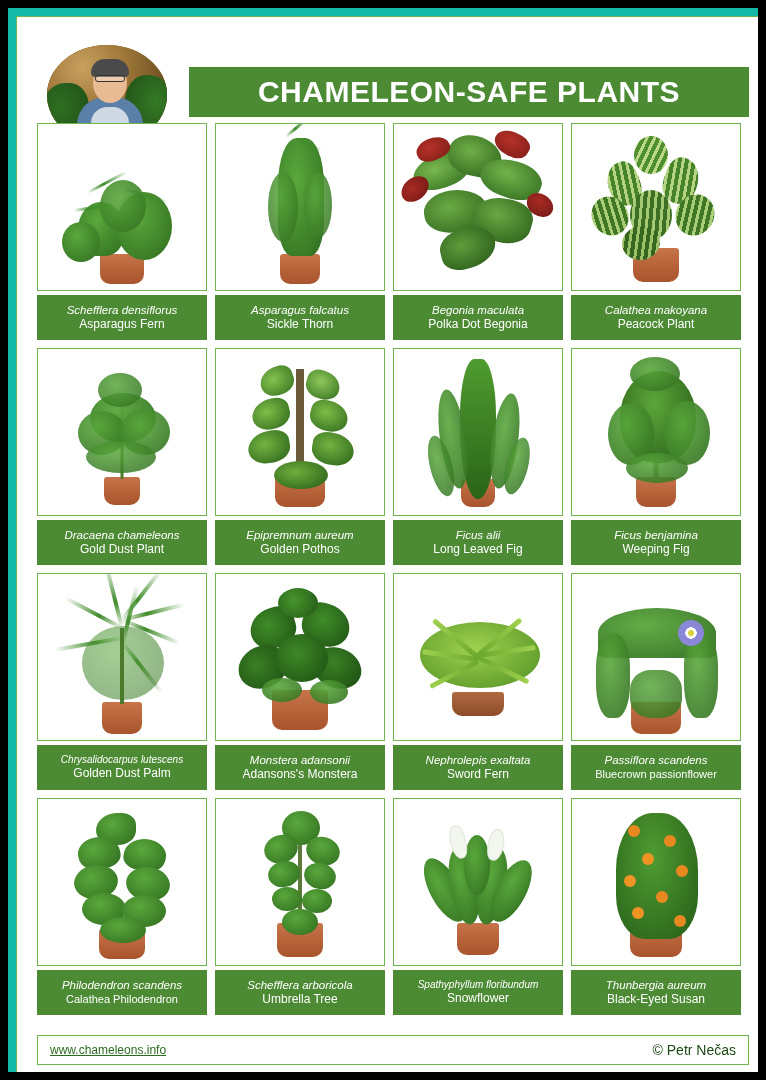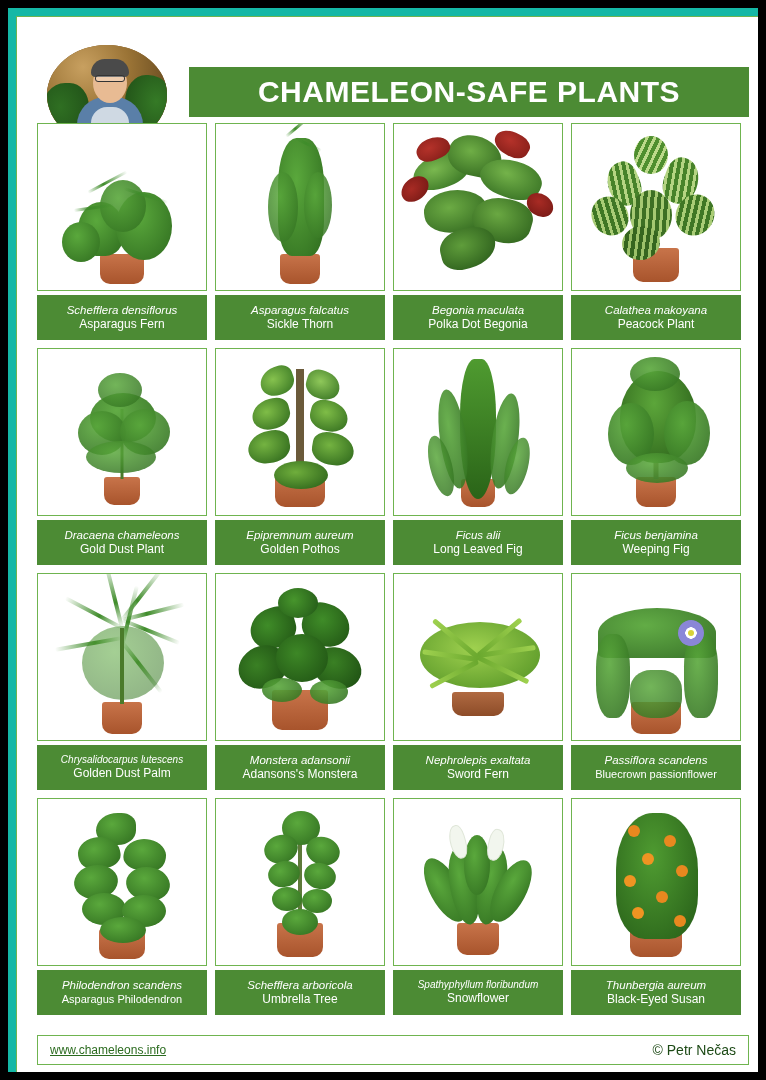--- a/index.html
+++ b/index.html
@@ -565,21 +565,21 @@
             <div class="leafblob" style="left:86px;top:40px;width:42px;height:32px;border-radius:60% 50% 50% 40%;transform:rotate(12deg);"></div>
             <div class="leafblob" style="left:36px;top:66px;width:44px;height:34px;border-radius:50%;transform:rotate(-8deg);"></div>
             <div class="leafblob" style="left:88px;top:68px;width:44px;height:34px;border-radius:50%;transform:rotate(8deg);"></div>
             <div class="leafblob" style="left:44px;top:94px;width:44px;height:32px;border-radius:50%;"></div>
             <div class="leafblob" style="left:84px;top:96px;width:44px;height:32px;border-radius:50%;"></div>
             <div class="leafblob" style="left:62px;top:118px;width:46px;height:26px;border-radius:50%;"></div>
           </div>
         </div>
         <div class="caption">
           <span class="latin">Philodendron scandens</span>
-          <span class="common small">Asparagus Philodendron</span>
+          <span class="common small">Calathea Philodendron</span>
         </div>
       </div>
 
       <div class="cell">
         <div class="photo">
           <div class="plant">
             <div class="pot" style="bottom:8px;width:46px;height:34px;"></div>
             <div class="stem" style="bottom:40px;width:4px;height:110px;background:#5e7a3a;"></div>
             <div class="leafblob" style="left:66px;top:12px;width:38px;height:34px;border-radius:50%;"></div>
             <div class="leafblob" style="left:48px;top:36px;width:34px;height:28px;border-radius:50%;transform:rotate(-18deg);"></div>

